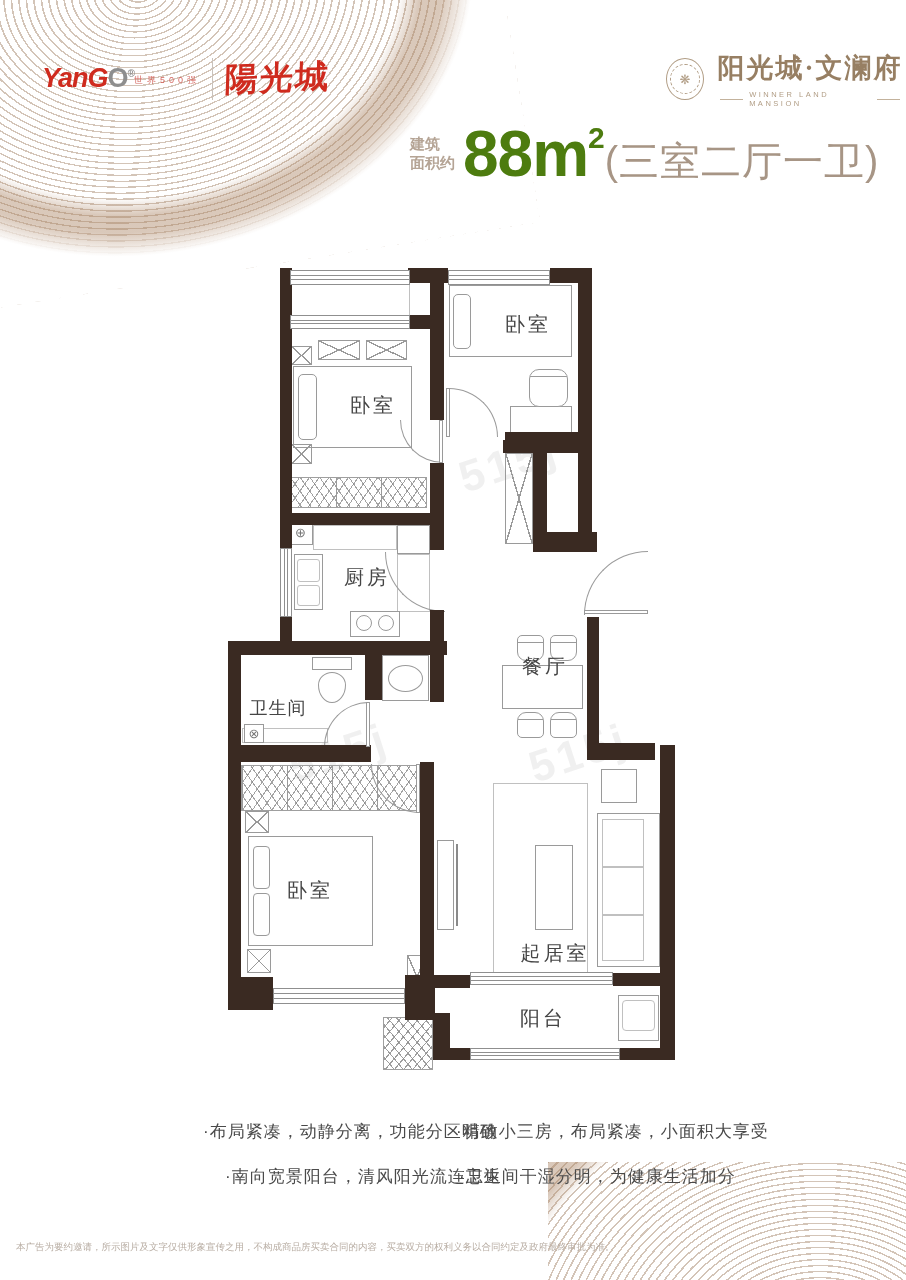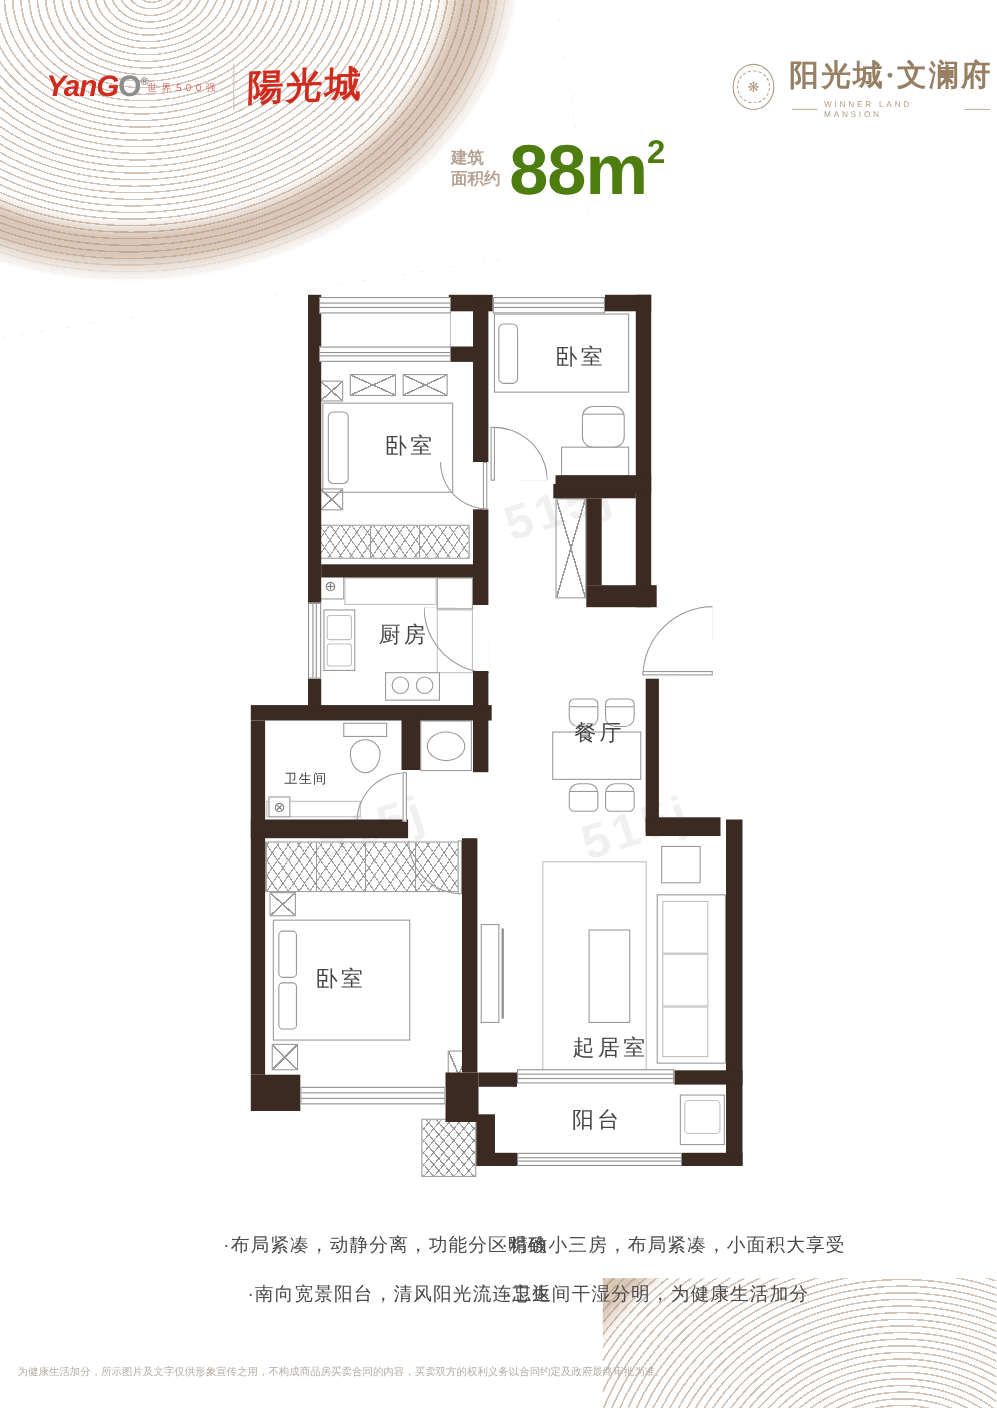--- a/index.html
+++ b/index.html
@@ -70,21 +70,21 @@
   .atl{border-left:1px solid #9a9a9a;border-top:1px solid #9a9a9a;border-top-left-radius:100% 100%;}
   .atr{border-right:1px solid #9a9a9a;border-top:1px solid #9a9a9a;border-top-right-radius:100% 100%;}
   .leaf{position:absolute;background:#fff;border:1px solid #9a9a9a;z-index:6;}
   .chair{position:absolute;border:1px solid #9a9a9a;background-color:#fff;border-radius:5px 5px 9px 9px;z-index:2;
     background-image:linear-gradient(#9a9a9a,#9a9a9a);background-size:100% 1px;
     background-position:0 6px;background-repeat:no-repeat;}
   .sym{position:absolute;border:1px solid #9a9a9a;background:#fff;color:#777;display:flex;
     align-items:center;justify-content:center;font-size:13px;line-height:1;z-index:3;}
   .rlabel{position:absolute;font-size:20px;color:#454545;letter-spacing:3px;font-weight:500;
     transform:translate(-50%,-50%);white-space:nowrap;z-index:7;}
-  .rlabel.sm{font-size:12px;letter-spacing:1px;}
+  .rlabel.sm{font-size:18px;letter-spacing:1px;}
   .circ{position:absolute;border:1px solid #9a9a9a;border-radius:50%;background:#fff;z-index:3;}
   .scr{position:absolute;background:#8a8a8a;z-index:3;}
   .wm{position:absolute;color:rgba(110,110,110,.10);font-size:44px;font-weight:700;
       transform:rotate(-18deg);letter-spacing:4px;z-index:1;}
   
   .feat{position:absolute;font-size:17px;color:#4a4a4a;font-weight:500;letter-spacing:1px;z-index:3;}
   .discl{position:absolute;left:16px;top:1241px;width:870px;font-size:9.5px;color:#b8ada3;z-index:3;}
 </style>
 </head>
 <body>
@@ -116,20 +116,21 @@
       </div>
     </div>
   </div>
 
   <div class="title">
     <div class="tpfx">
       <div>建筑</div>
       <div>面积约</div>
     </div>
     <div class="tnum"><span>88</span><span>m</span><sup>2</sup></div>
+    <div class="tlayout">(三室二厅一卫)</div>
   </div>
 
   <div class="plan">
 
     <div class="wm" style="left:230px;top:180px;">515j</div>
     <div class="wm" style="left:60px;top:470px;">515j</div>
     <div class="wm" style="left:300px;top:470px;">515j</div>
 
     <div class="wall" style="left:52px;top:10px;width:12px;height:280px;"></div>
     <div class="wall" style="left:52px;top:359px;width:12px;height:26px;"></div>
@@ -251,15 +252,15 @@
     <div class="rlabel" style="left:82px;top:632px;">卧室</div>
     <div class="rlabel" style="left:327px;top:695px;">起居室</div>
     <div class="rlabel" style="left:315px;top:760px;">阳台</div>
   </div>
 
   <div class="feat" style="left:203px;top:1120px;">·布局紧凑，动静分离，功能分区明确</div>
   <div class="feat" style="left:456px;top:1120px;">·精致小三房，布局紧凑，小面积大享受</div>
   <div class="feat" style="left:225px;top:1165px;">·南向宽景阳台，清风阳光流连忘返</div>
   <div class="feat" style="left:459px;top:1165px;">·卫生间干湿分明，为健康生活加分</div>
 
-  <div class="discl">为健康生活加分，所示图片及文字仅供形象宣传之用，不构成商品房买卖合同的内容，买卖双方的权利义务以合同约定及政府最终审批为准。</div>
+  <div class="discl">本广告为要约邀请，所示图片及文字仅供形象宣传之用，不构成商品房买卖合同的内容，买卖双方的权利义务以合同约定及政府最终审批为准。</div>
 
 </div>
 
 </body></html>

